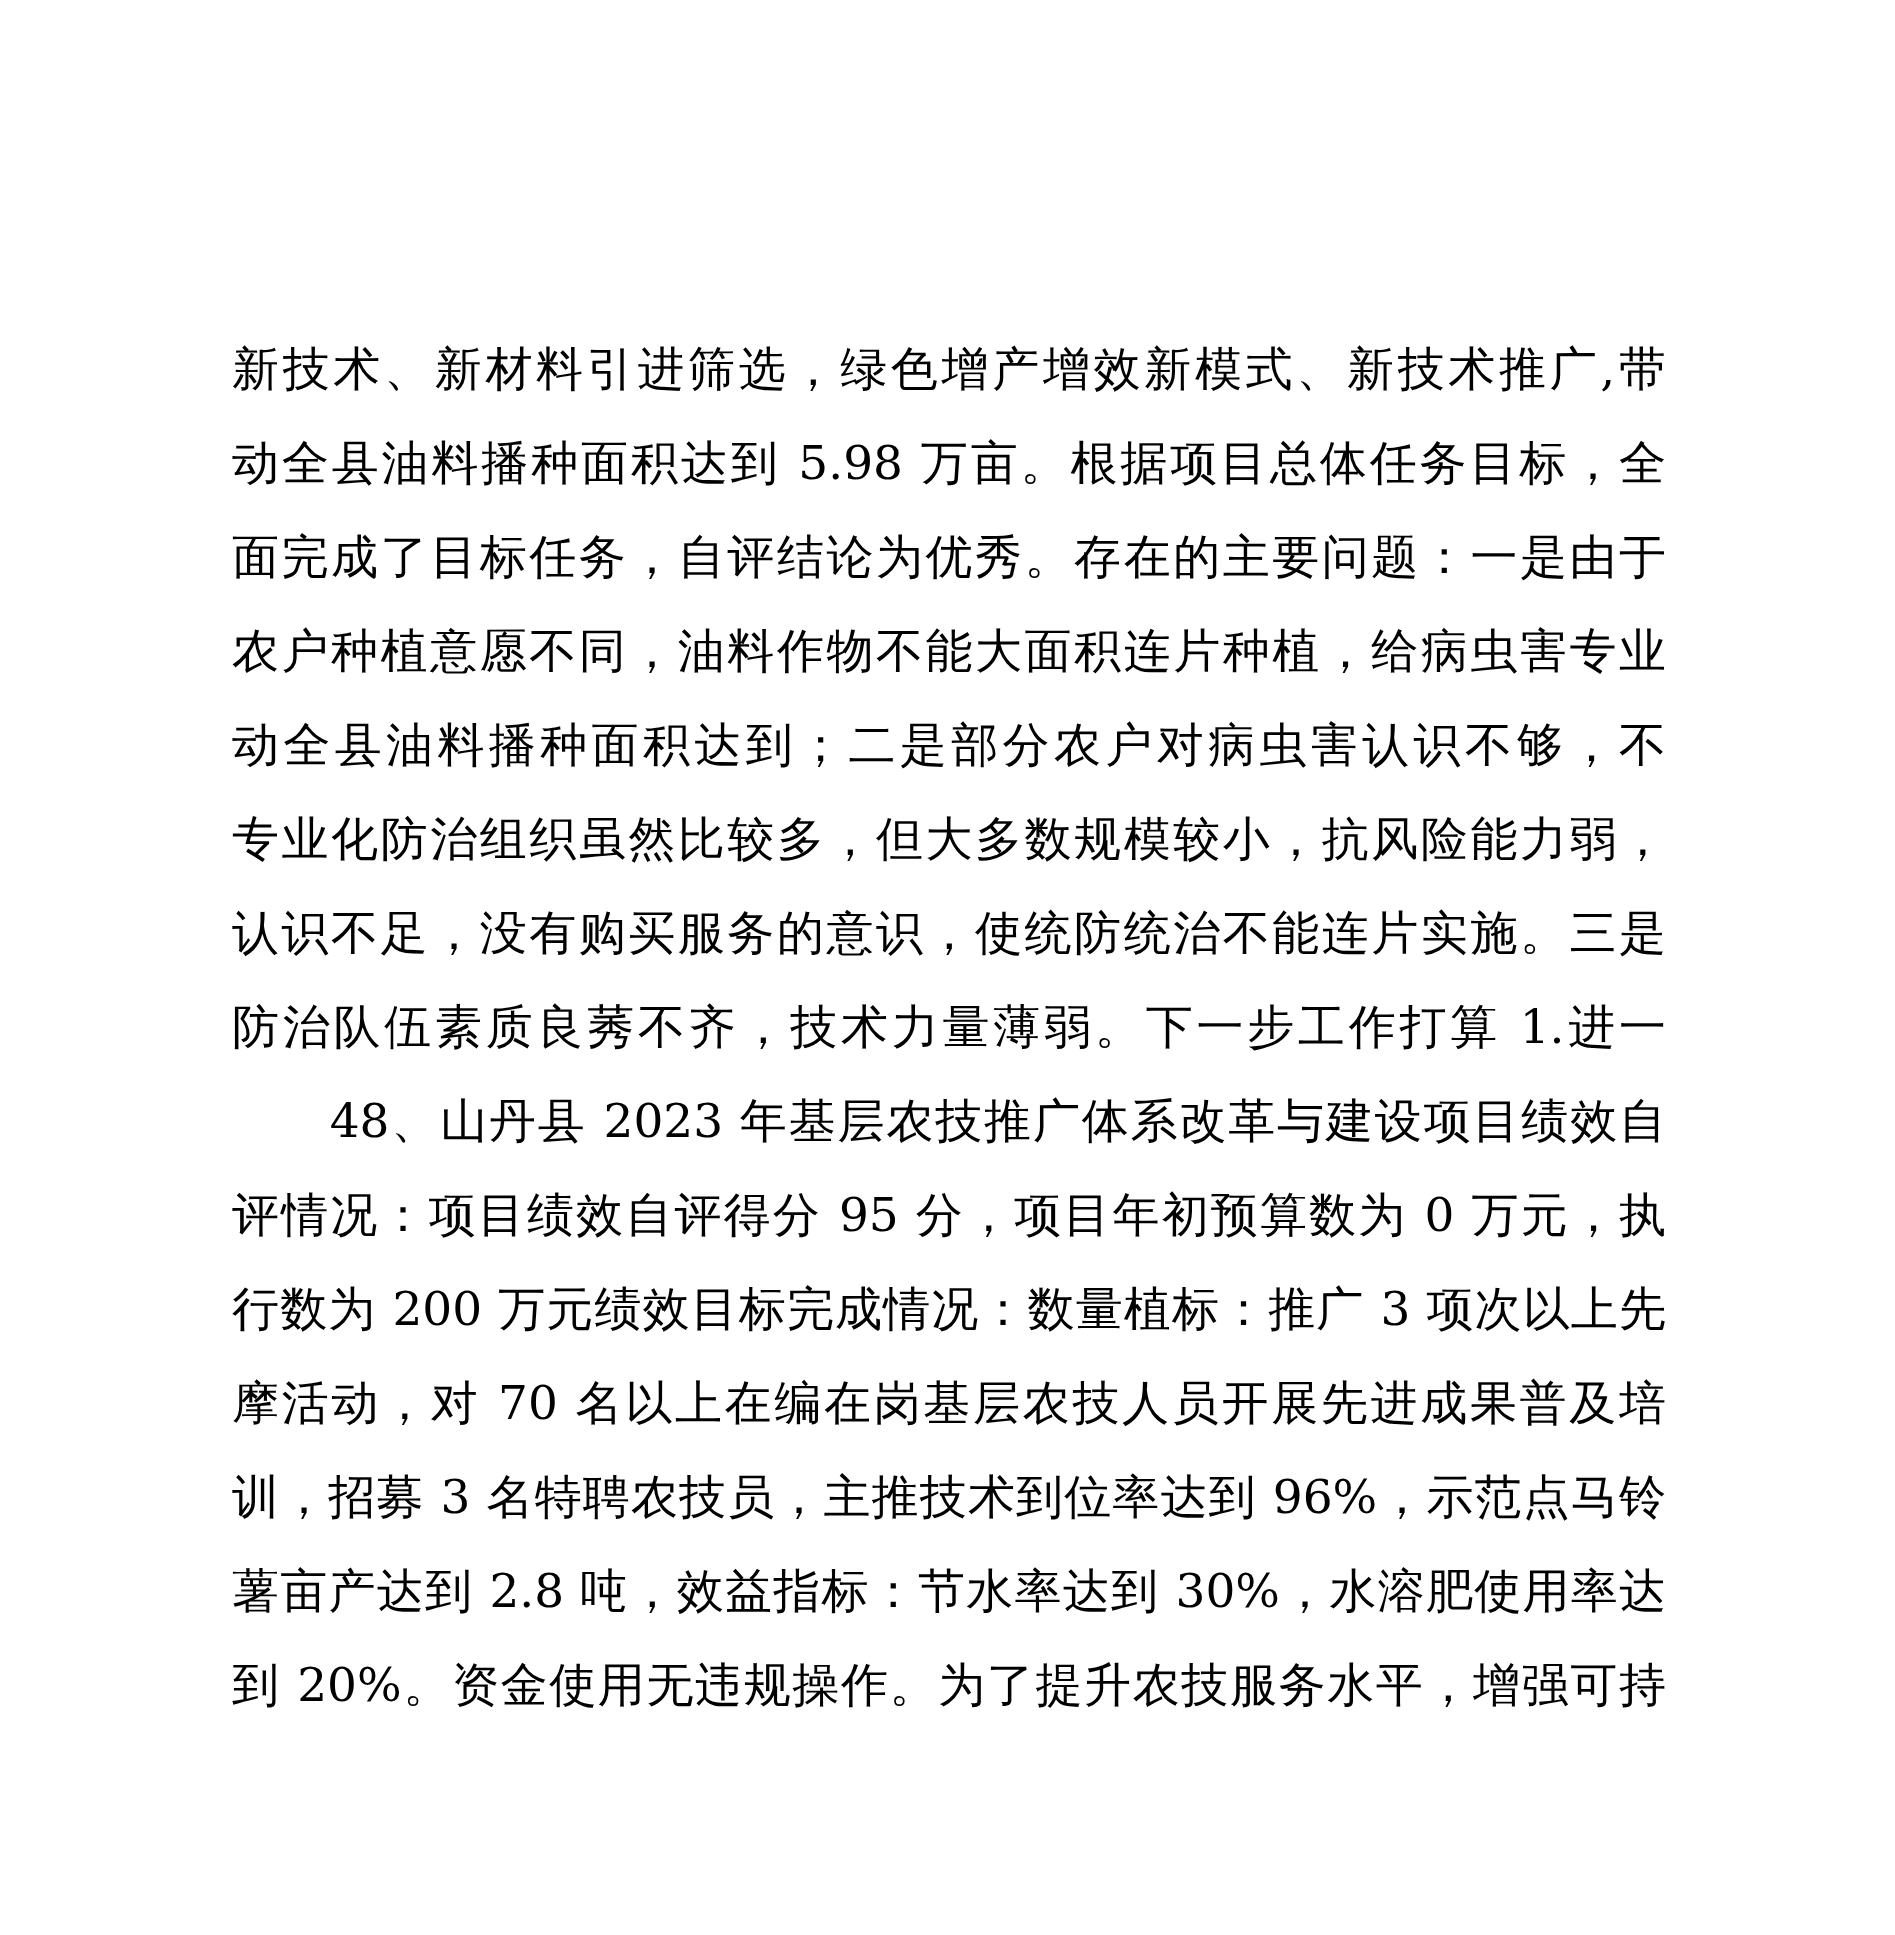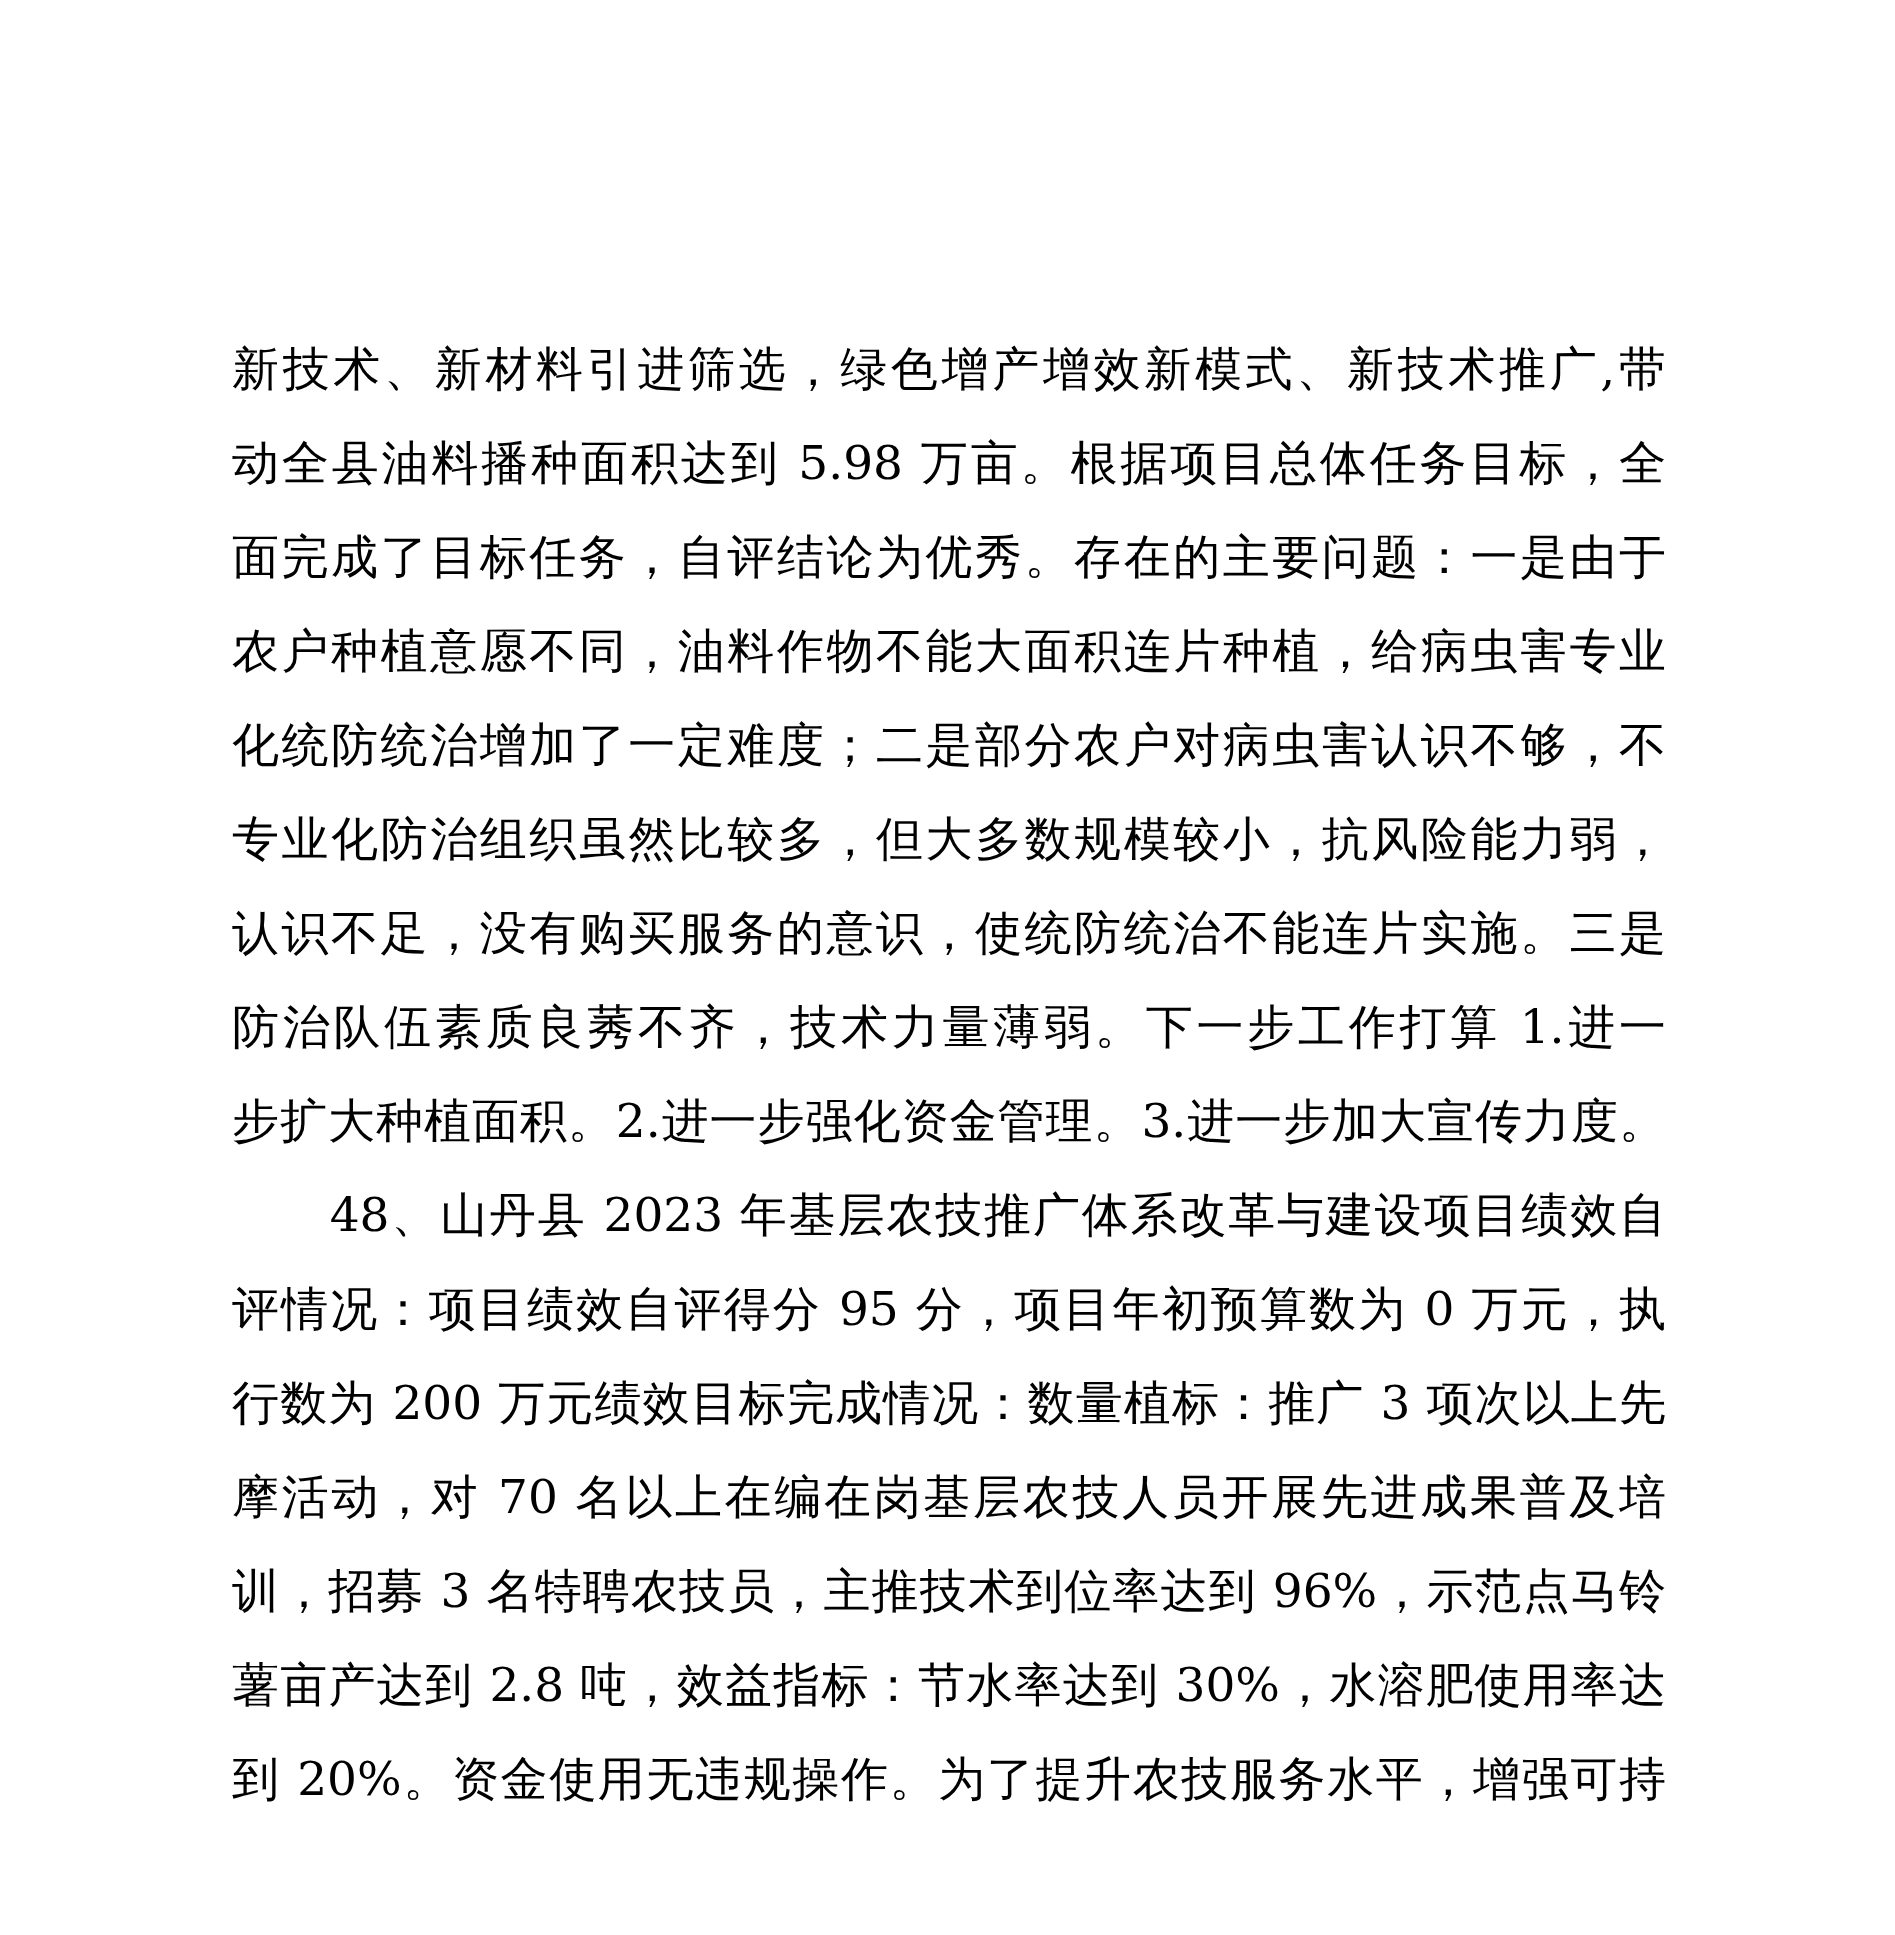--- a/index.html
+++ b/index.html
@@ -34,25 +34,24 @@
 </style>
 </head>
 <body>
 
 <div class="page">
   <div class="text-block">
     <div class="line">新技术、新材料引进筛选，绿色增产增效新模式、新技术推广,带</div>
     <div class="line">动全县油料播种面积达到 5.98 万亩。根据项目总体任务目标，全</div>
     <div class="line">面完成了目标任务，自评结论为优秀。存在的主要问题：一是由于</div>
     <div class="line">农户种植意愿不同，油料作物不能大面积连片种植，给病虫害专业</div>
-    <div class="line">化统防统治增加了一定难度；二是部分农户对病虫害认识不够，不</div>
+    <div class="line">动全县油料播种面积达到；二是部分农户对病虫害认识不够，不</div>
     <div class="line">专业化防治组织虽然比较多，但大多数规模较小，抗风险能力弱，</div>
     <div class="line">认识不足，没有购买服务的意识，使统防统治不能连片实施。三是</div>
     <div class="line">防治队伍素质良莠不齐，技术力量薄弱。下一步工作打算 1.进一</div>
-    <div class="line">步扩大种植面积。2.进一步强化资金管理。3.进一步加大宣传力度。</div>
     <div class="line">　　48、山丹县 2023 年基层农技推广体系改革与建设项目绩效自</div>
     <div class="line">评情况：项目绩效自评得分 95 分，项目年初预算数为 0 万元，执</div>
     <div class="line">行数为 200 万元绩效目标完成情况：数量植标：推广 3 项次以上先</div>
     <div class="line">摩活动，对 70 名以上在编在岗基层农技人员开展先进成果普及培</div>
     <div class="line">训，招募 3 名特聘农技员，主推技术到位率达到 96%，示范点马铃</div>
     <div class="line">薯亩产达到 2.8 吨，效益指标：节水率达到 30%，水溶肥使用率达</div>
     <div class="line">到 20%。资金使用无违规操作。为了提升农技服务水平，增强可持</div>
 
   </div>
 

